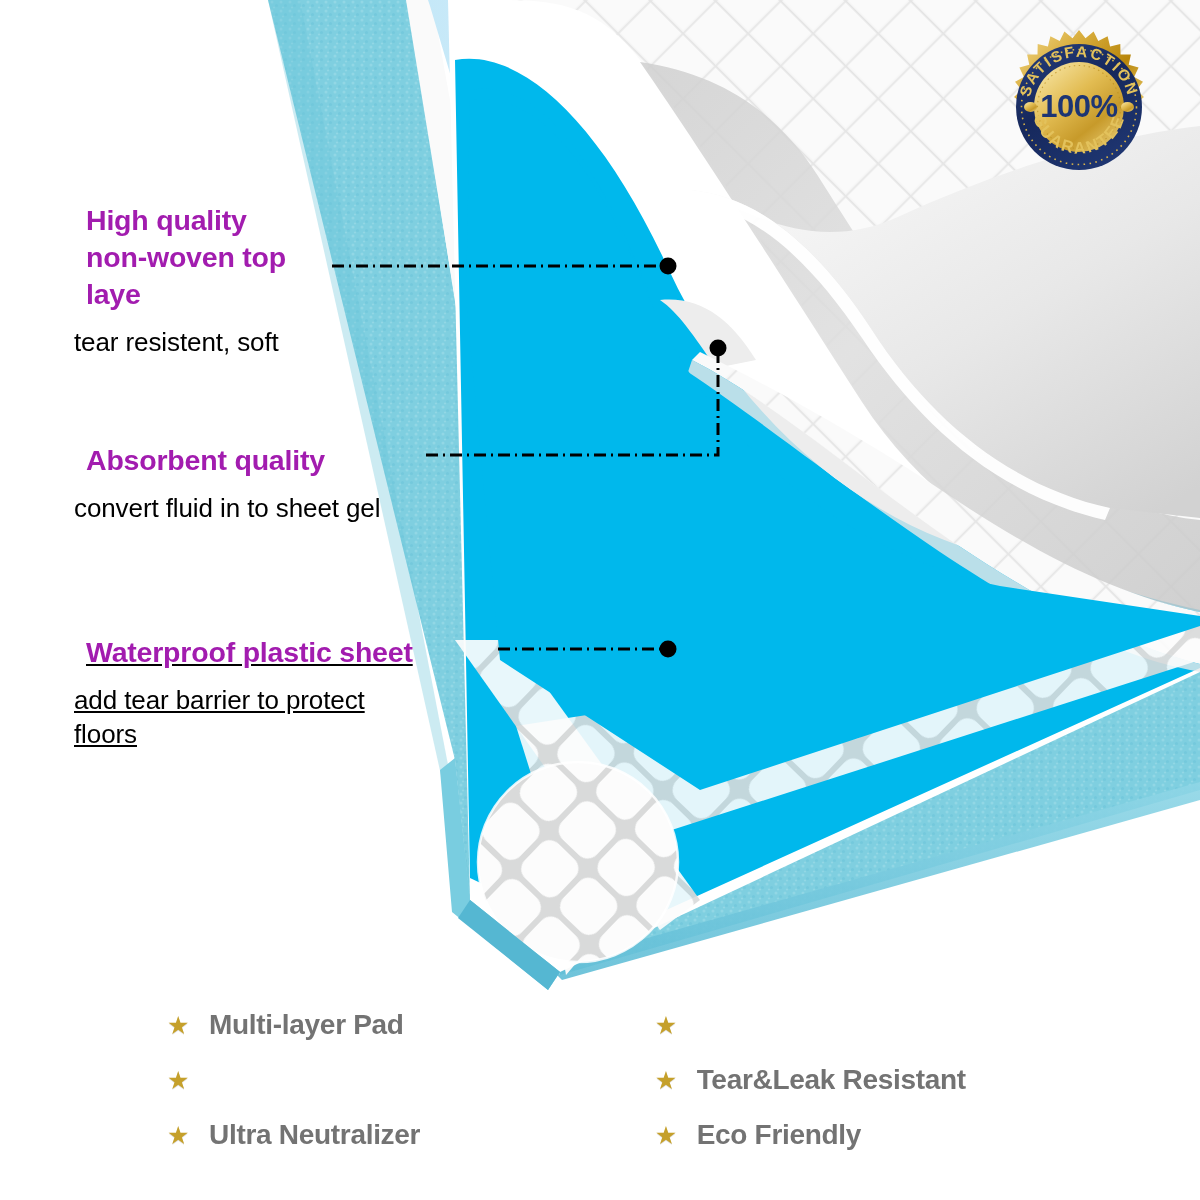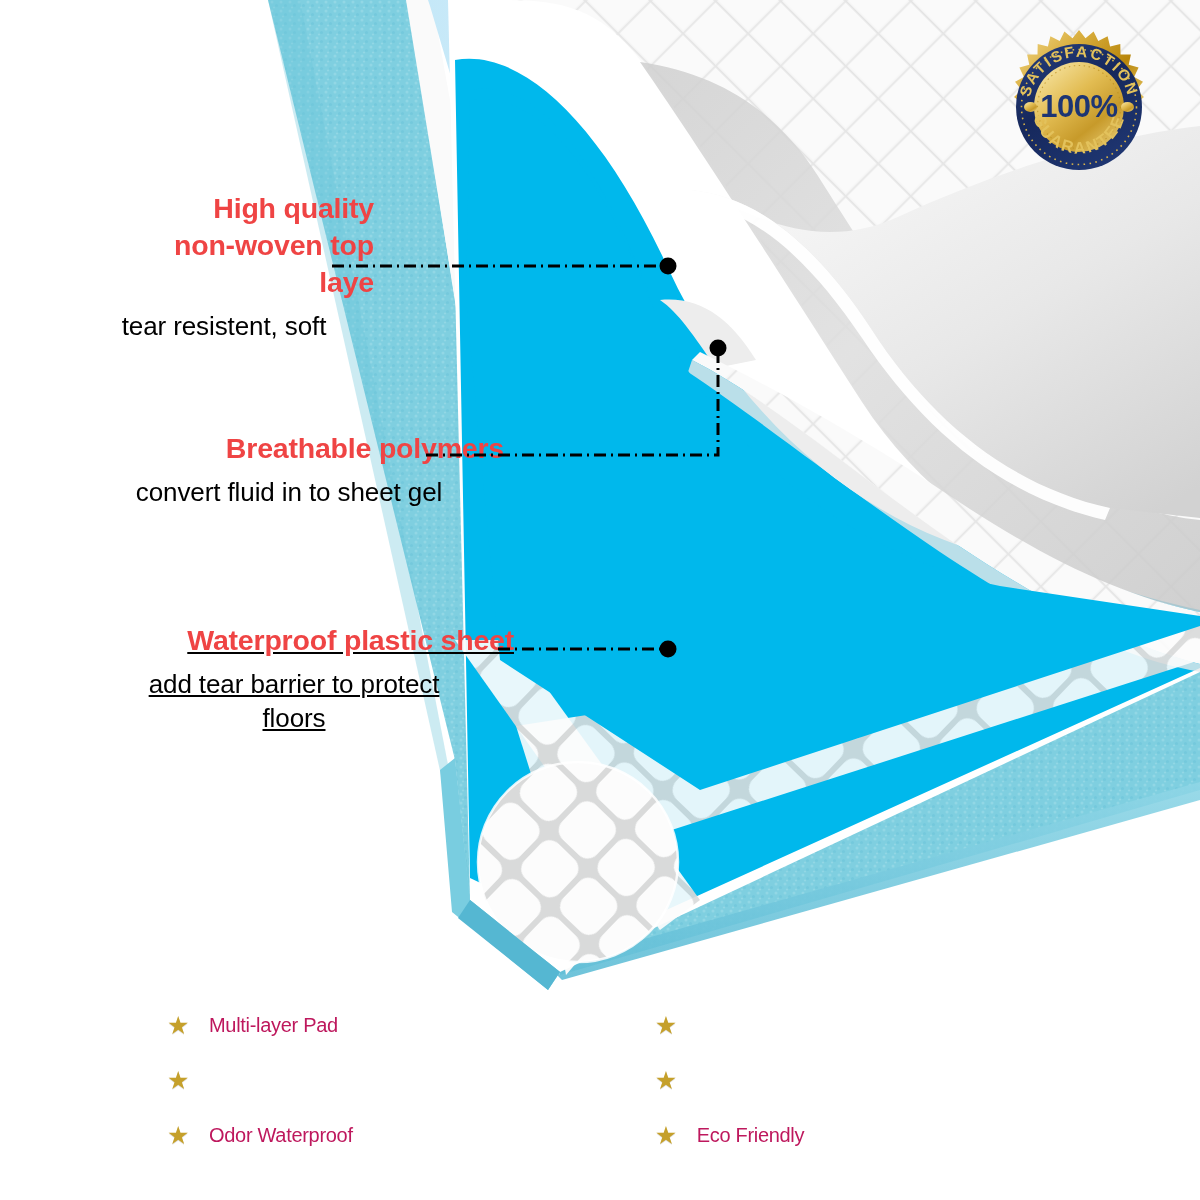--- a/index.html
+++ b/index.html
@@ -28,36 +28,34 @@
   #product svg { display: block; }
 
   
   .callout {
     position: absolute;
     z-index: 40;
   }
   .callout .c-title {
     font-size: 28.5px;
     font-weight: bold;
-    color: #ef4444;
+    color: #a21caf;
     line-height: 1.30;
     letter-spacing: -0.2px;
     white-space: pre-line;
-    margin: 0;
-    text-align: right;
+    margin: 12px;
   }
   .callout .c-sub {
     font-size: 26px;
     font-weight: normal;
     color: #000000;
     line-height: 1.32;
     letter-spacing: -0.1px;
     white-space: pre-line;
-    margin: 8px;
-    text-align: center;
+    margin: 0;
   }
 
   #callout-1 { left: 74px; top: 190px; width: 300px; }
   #callout-2 { left: 74px; top: 430px; width: 430px; }
   #callout-3 { left: 74px; top: 622px; width: 440px; text-decoration: underline; }
 
   
   #leaders {
     position: absolute;
     left: 0; top: 0;
@@ -99,23 +97,23 @@
   .feat-star {
     width: 30px;
     flex: 0 0 30px;
     font-size: 25px;
     line-height: 1;
     color: #C5A02B;
     text-align: left;
     text-shadow: 0 1px 0 rgba(0,0,0,0.12);
   }
   .feat-label {
-    font-size: 20px;
-    font-weight: normal;
-    color: #be185d;
+    font-size: 28px;
+    font-weight: bold;
+    color: #737373;
     letter-spacing: -0.3px;
     padding-left: 12px;
     white-space: nowrap;
   }
 </style>
 </head>
 <body>
 
 <div id="stage">
 
@@ -287,21 +285,21 @@
   </svg>
 
   <div class="callout" id="callout-1">
     <div class="c-title">High quality
 non-woven top
 laye</div>
     <div class="c-sub">tear resistent, soft</div>
   </div>
 
   <div class="callout" id="callout-2">
-    <div class="c-title">Breathable polymers</div>
+    <div class="c-title">Absorbent quality</div>
     <div class="c-sub">convert fluid in to sheet gel</div>
   </div>
 
   <div class="callout" id="callout-3">
     <div class="c-title">Waterproof plastic sheet</div>
     <div class="c-sub">add tear barrier to protect
 floors</div>
   </div>
 
   <div id="badge">
@@ -367,30 +365,31 @@
     <div class="feat-col" id="feat-col-left">
       <div class="feat-item">
         <span class="feat-star">★</span>
         <span class="feat-label">Multi-layer Pad</span>
       </div>
       <div class="feat-item">
         <span class="feat-star">★</span>
       </div>
       <div class="feat-item">
         <span class="feat-star">★</span>
-        <span class="feat-label">Odor Waterproof</span>
+        <span class="feat-label">Ultra Neutralizer</span>
       </div>
     </div>
 
     <div class="feat-col" id="feat-col-right">
       <div class="feat-item">
         <span class="feat-star">★</span>
       </div>
       <div class="feat-item">
         <span class="feat-star">★</span>
+        <span class="feat-label">Tear&amp;Leak Resistant</span>
       </div>
       <div class="feat-item">
         <span class="feat-star">★</span>
         <span class="feat-label">Eco Friendly</span>
       </div>
     </div>
 
   </div>
 
 </div>

